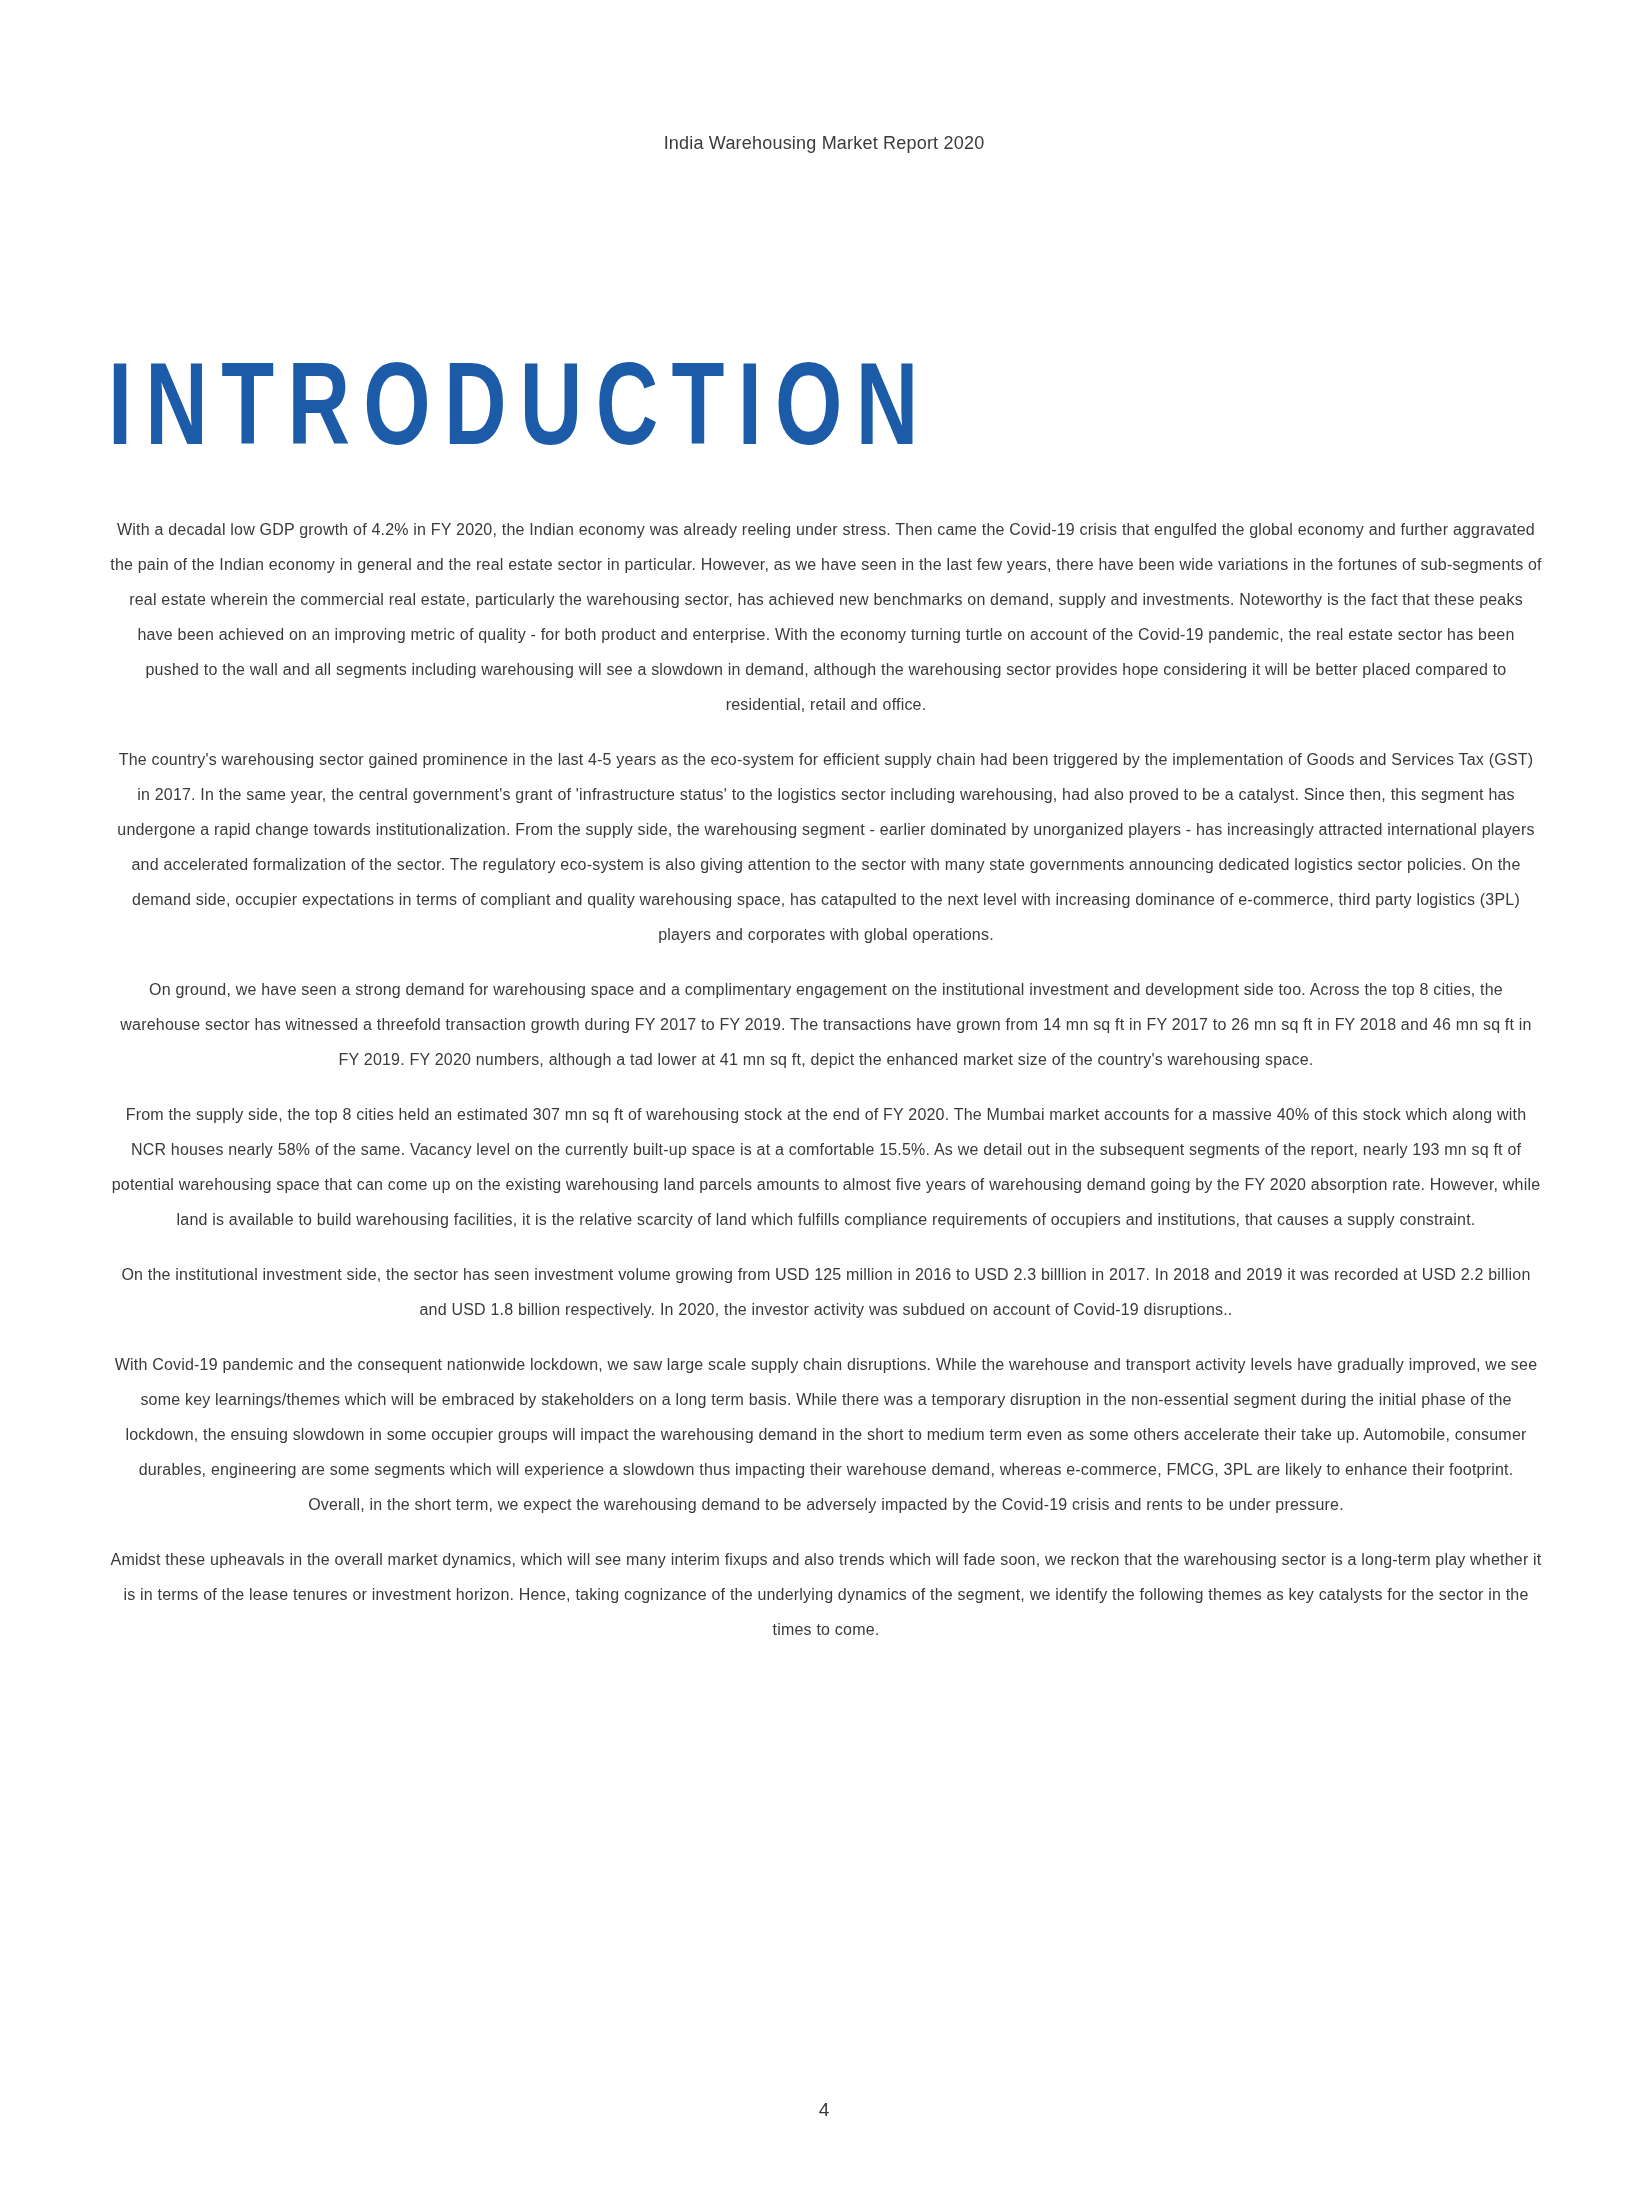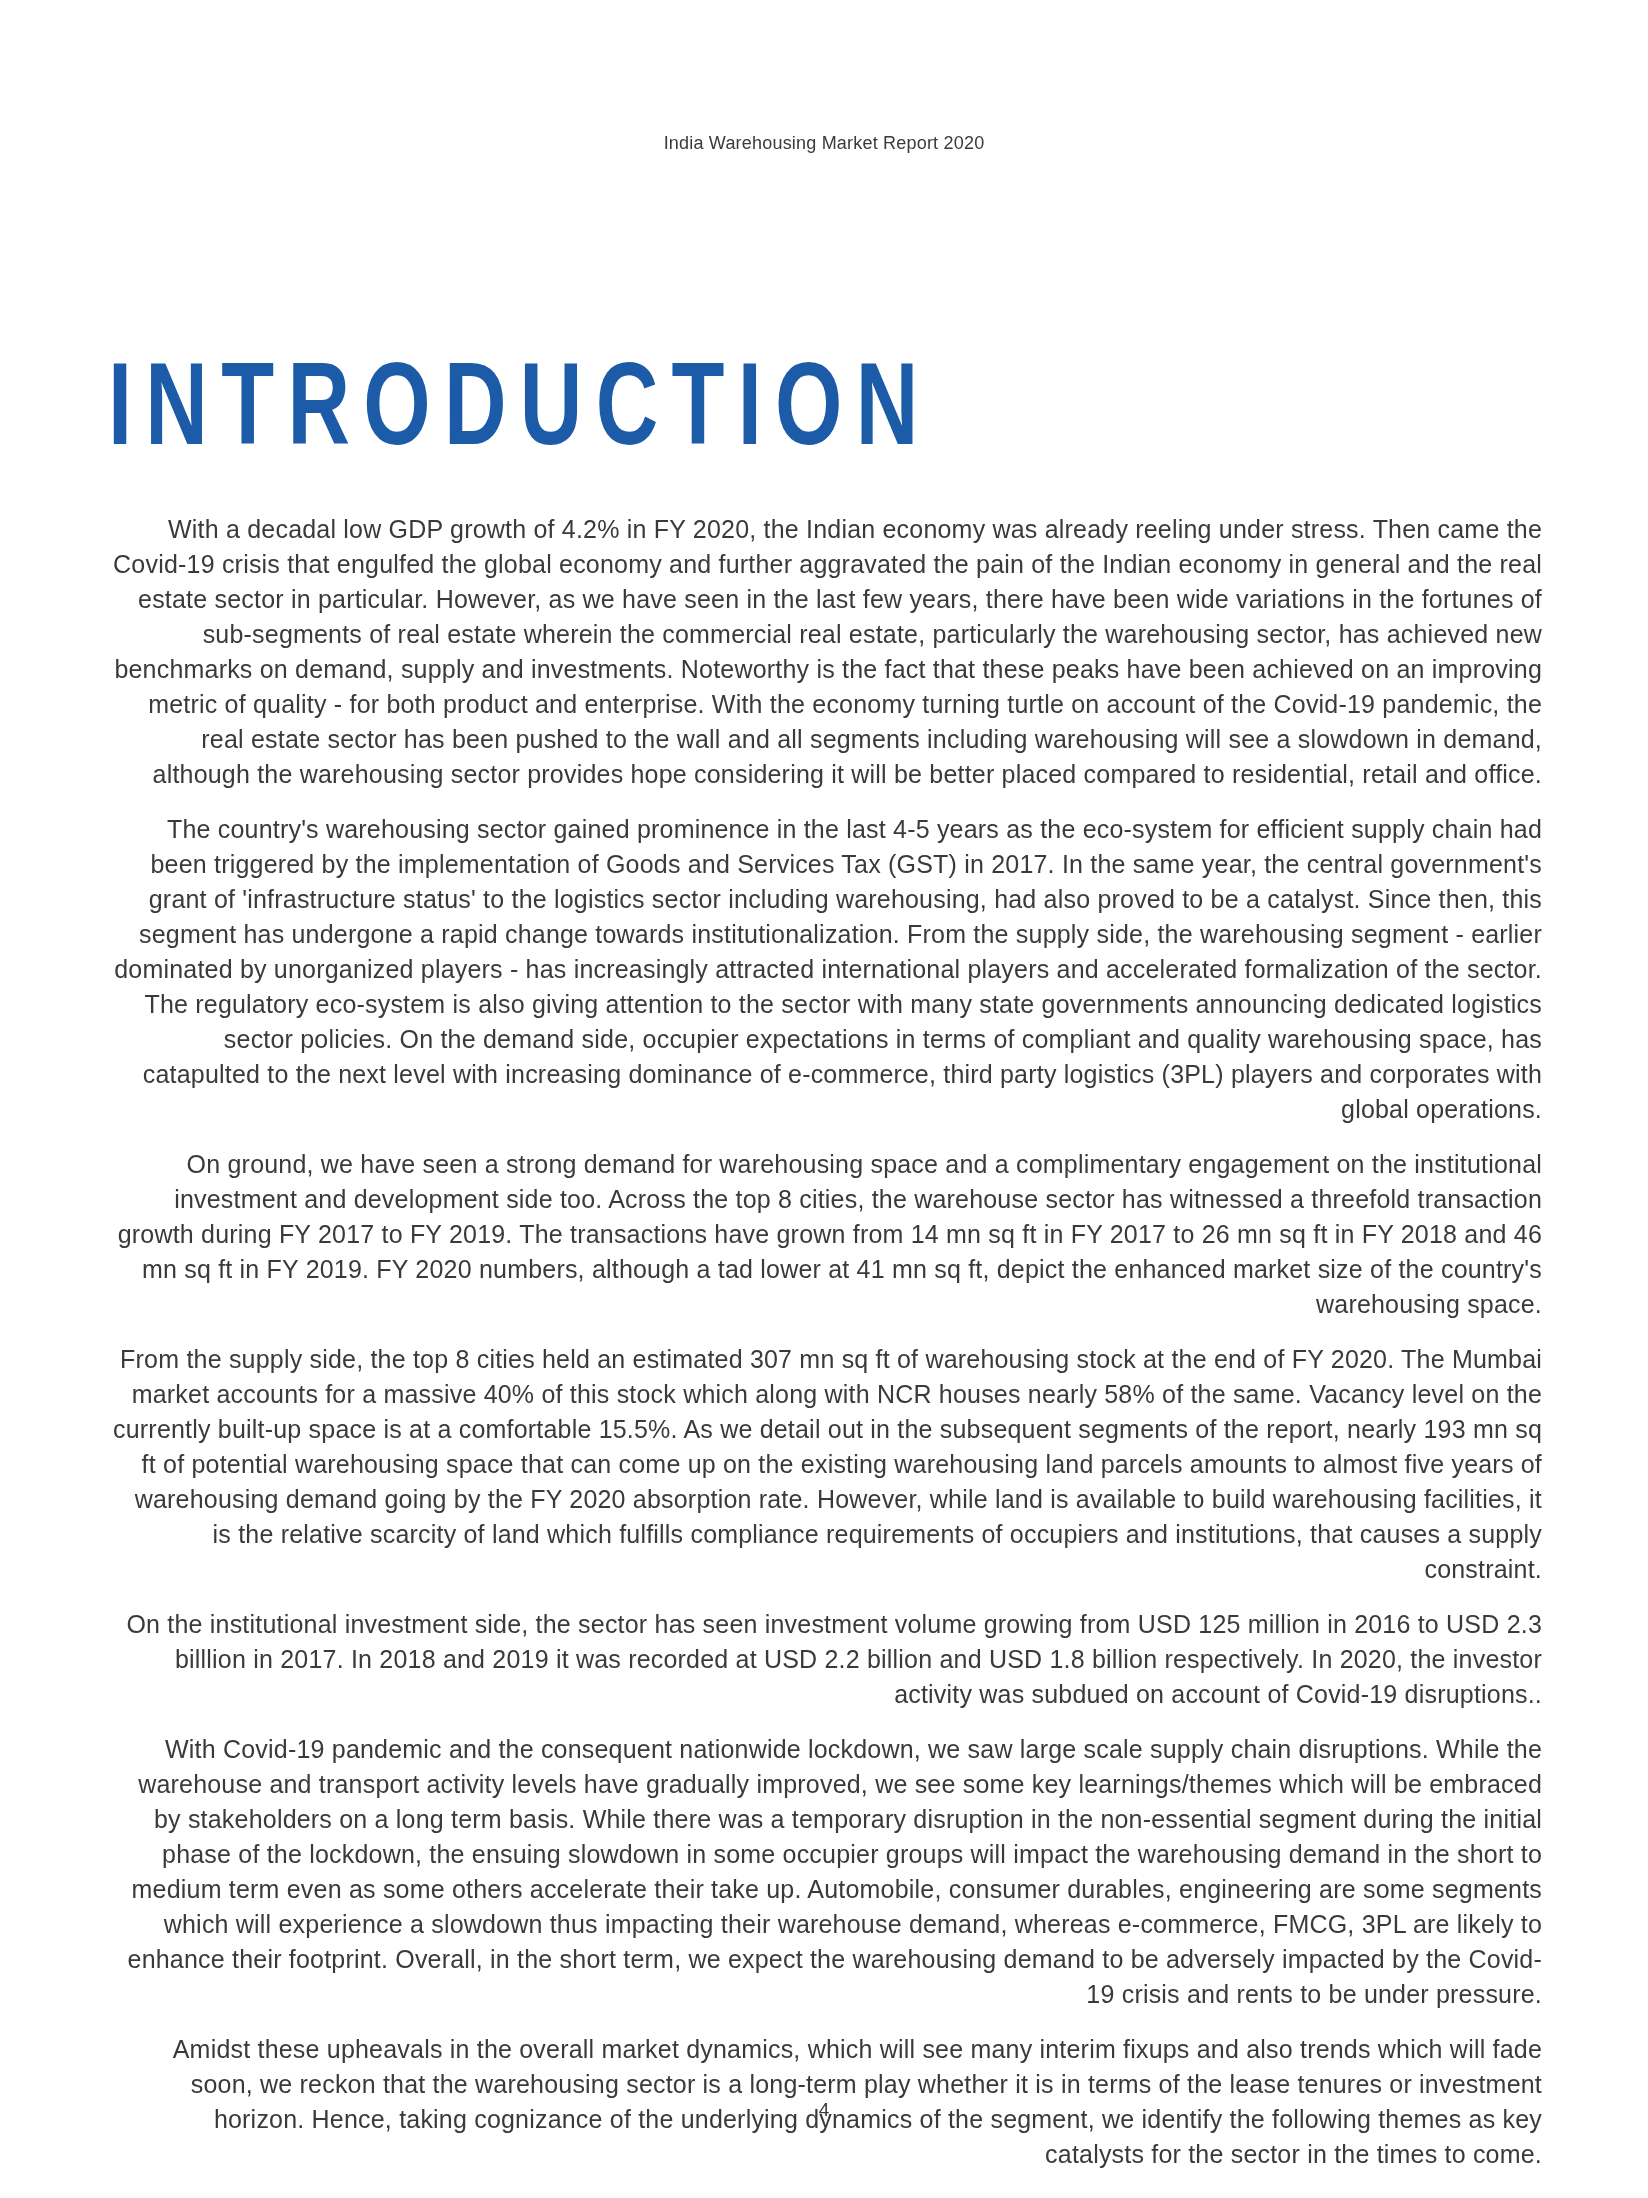--- a/index.html
+++ b/index.html
@@ -39,24 +39,24 @@
     letter-spacing: 18px;
     white-space: nowrap;
     transform: scaleX(0.74);
     transform-origin: left top;
   }
   .body-content {
     position: absolute;
     top: 505px;
     left: 110px;
     width: 1432px;
-    font-size: 25px;
+    font-size: 16px;
     line-height: 35px;
     letter-spacing: 0.2px;
-    text-align: right;
+    text-align: center;
     color: var(--body-text, #3a3a39);
   }
   .body-content p {
     margin: 0 0 20px 0;
   }
   .page-number {
     position: absolute;
     top: 2092px;
     left: 0;
     width: 100%;

